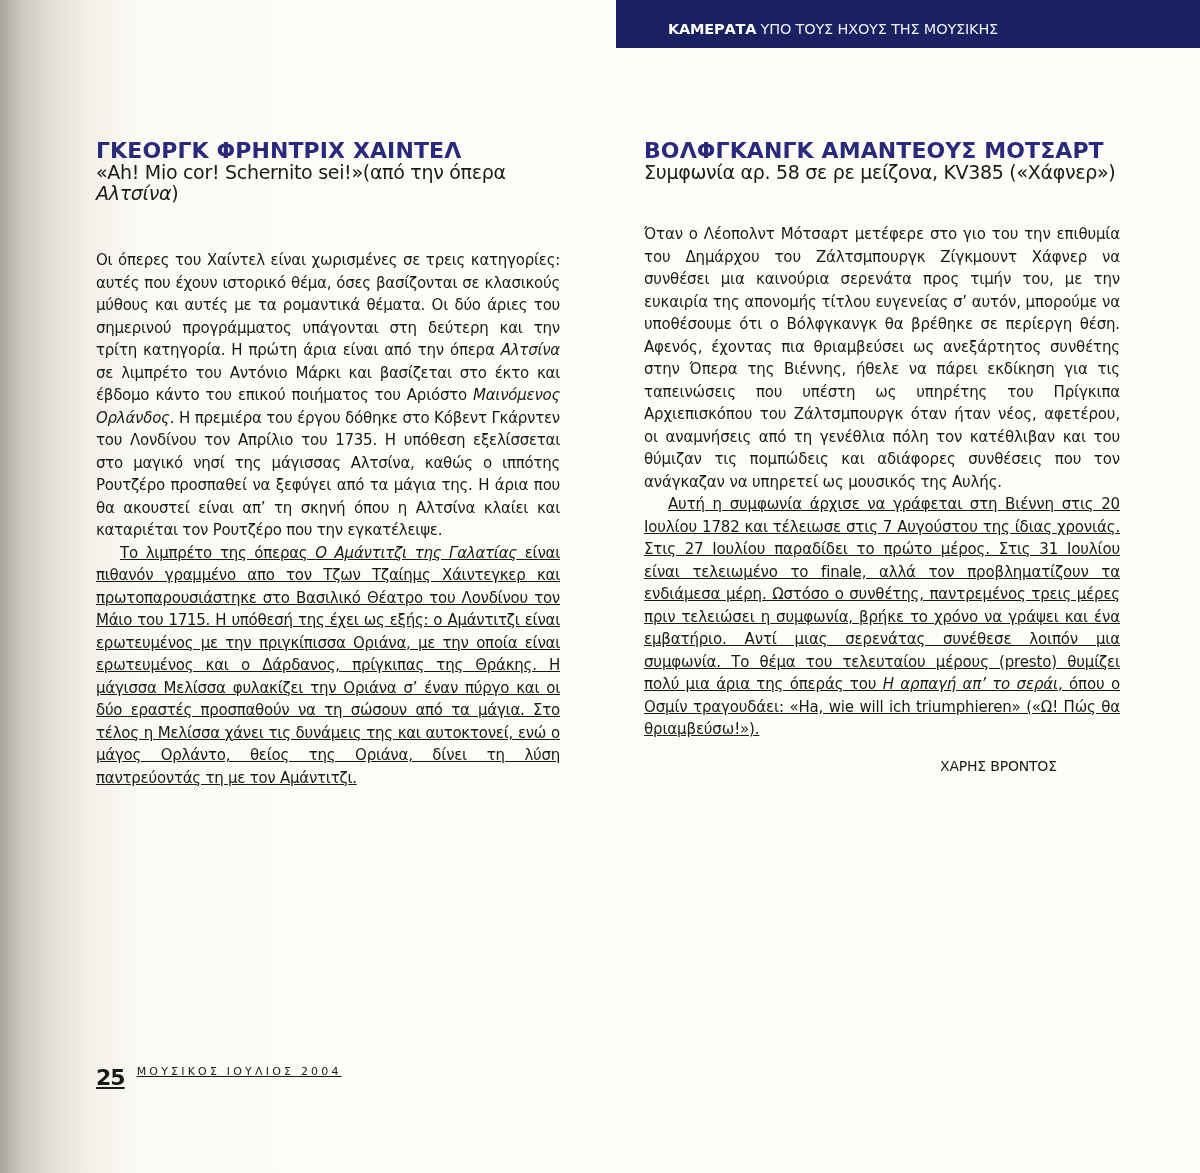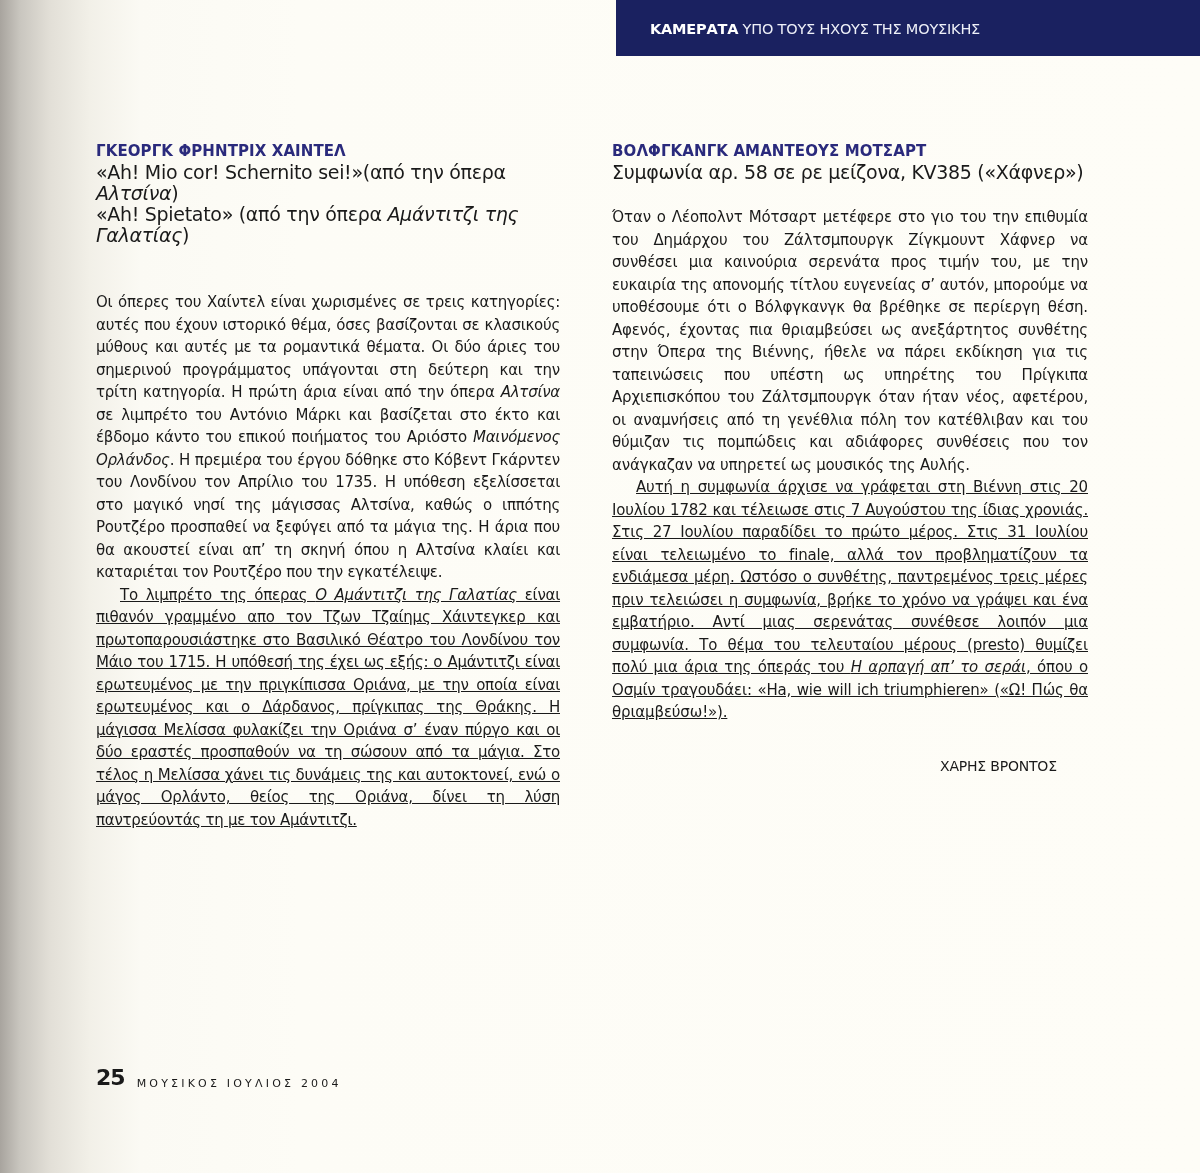--- a/index.html
+++ b/index.html
@@ -3,73 +3,70 @@
 <meta charset="utf-8">
 <style>
   html, body { margin: 0; padding: 0; }
   body {
     width: 1200px; height: 1173px; position: relative; overflow: hidden;
     background: linear-gradient(to right, #a8a49e 0px, #c9c6bf 20px, #e2dfd7 50px, #f2f0e8 90px, #fbfaf4 140px, #fdfcf6 300px, #fefdf7 100%);
     font-family: "DejaVu Sans", sans-serif;
     color: #1a1a1a;
   }
   .header-band {
-    position: absolute; left: 616px; top: 0; width: 584px; height: 56px;
+    position: absolute; left: 616px; top: 0; width: 584px; height: 48px;
     background: #1a2160;
     color: #eef0f8;
     box-sizing: border-box;
-    padding: 20px 0 0 34px;
+    padding: 20px 0 0 52px;
     font-size: 14.5px; line-height: 18px; letter-spacing: -0.2px;
   }
   .header-band .strong { font-weight: bold; color: #ffffff; }
   .col { position: absolute; top: 140px; }
   .col-left { left: 96px; width: 464px; }
-  .col-right { left: 612px; width: 476px; }
+  .col-right { left: 644px; width: 476px; }
   .composer {
-    font-weight: bold; color: #2a2a7c; font-size: 15px; line-height: 22px;
+    font-weight: bold; color: #2a2a7c; font-size: 22px; line-height: 22px;
     letter-spacing: 0.1px; margin: 0;
   }
   .work { font-size: 19px; line-height: 21px; margin: 0; letter-spacing: -0.3px; }
   .work i { font-style: italic; }
   .body-text {
     font-size: 15px; line-height: 22.5px; text-align: justify; letter-spacing: -0.25px;
     margin: 0;
   }
   .col-left .body-text { margin-top: 45px; }
-  .col-right .body-text { margin-top: 23px; letter-spacing: -0.15px; }
+  .col-right .body-text { margin-top: 40px; letter-spacing: -0.15px; }
   .body-text p { margin: 0; }
   .body-text p.indent { text-indent: 24px; text-decoration: underline; }
   .signature {
     position: absolute; left: 940px; top: 758px; width: 157px; text-align: left;
     font-size: 14px; letter-spacing: -0.2px;
   }
   .footer {
     position: absolute; left: 96px; top: 1065px;
-    display: flex; align-items: flex-end;
+    display: flex; align-items: flex-start; text-decoration: underline;
   }
   .page-num { font-weight: bold; font-size: 22px; letter-spacing: -1px; margin-right: 12px; font-family: "DejaVu Sans", sans-serif; }
   .mag-title { font-size: 11px; letter-spacing: 3.2px; }
 </style>
 </head>
 <body>
 
 <div class="header-band">
   <div>
     <span class="strong">ΚΑΜΕΡΑΤΑ</span>
     <span>ΥΠΟ ΤΟΥΣ ΗΧΟΥΣ ΤΗΣ ΜΟΥΣΙΚΗΣ</span>
   </div>
 </div>
 
 <div class="col col-left">
   <h2 class="composer">ΓΚΕΟΡΓΚ ΦΡΗΝΤΡΙΧ ΧΑΙΝΤΕΛ</h2>
   <p class="work">
     <span>«Ah! Mio cor! Schernito sei!»</span><span>(από την όπερα </span><i>Αλτσίνα</i><span>)</span>
-  </p>
-  <p class="work">
-    <span>«Ah! Spietato» </span><span>(από την όπερα </span><i>Αμάντιτζι της Γαλατίας</i><span>)</span>
   </p>
   <div class="body-text">
     <p><span>Οι όπερες του Χαίντελ είναι χωρισμένες σε τρεις κατηγορίες: αυτές που έχουν ιστορικό θέμα, όσες βασίζονται σε κλασικούς μύθους και αυτές με τα ρομαντικά θέματα. Οι δύο άριες του σημερινού προγράμματος υπάγονται στη δεύτερη και την τρίτη κατηγορία. Η πρώτη άρια είναι από την όπερα </span><i>Αλτσίνα</i><span> σε λιμπρέτο του Αντόνιο Μάρκι και βασίζεται στο έκτο και έβδομο κάντο του επικού ποιήματος του Αριόστο </span><i>Μαινόμενος Ορλάνδος</i><span>. Η πρεμιέρα του έργου δόθηκε στο Κόβεντ Γκάρντεν του Λονδίνου τον Απρίλιο του 1735. Η υπόθεση εξελίσσεται στο μαγικό νησί της μάγισσας Αλτσίνα, καθώς ο ιππότης Ρουτζέρο προσπαθεί να ξεφύγει από τα μάγια της. Η άρια που θα ακουστεί είναι απ’ τη σκηνή όπου η Αλτσίνα κλαίει και καταριέται τον Ρουτζέρο που την εγκατέλειψε.</span></p>
     <p class="indent"><span>Το λιμπρέτο της όπερας </span><i>Ο Αμάντιτζι της Γαλατίας</i><span> είναι πιθανόν γραμμένο απο τον Τζων Τζαίημς Χάιντεγκερ και πρωτοπαρουσιάστηκε στο Βασιλικό Θέατρο του Λονδίνου τον Μάιο του 1715. Η υπόθεσή της έχει ως εξής: ο Αμάντιτζι είναι ερωτευμένος με την πριγκίπισσα Οριάνα, με την οποία είναι ερωτευμένος και ο Δάρδανος, πρίγκιπας της Θράκης. Η μάγισσα Μελίσσα φυλακίζει την Οριάνα σ’ έναν πύργο και οι δύο εραστές προσπαθούν να τη σώσουν από τα μάγια. Στο τέλος η Μελίσσα χάνει τις δυνάμεις της και αυτοκτονεί, ενώ ο μάγος Ορλάντο, θείος της Οριάνα, δίνει τη λύση παντρεύοντάς τη με τον Αμάντιτζι.</span></p>
   </div>
 </div>
 
 <div class="col col-right">
   <h2 class="composer">ΒΟΛΦΓΚΑΝΓΚ ΑΜΑΝΤΕΟΥΣ ΜΟΤΣΑΡΤ</h2>
   <p class="work">Συμφωνία αρ. 58 σε ρε μείζονα, KV385 («Χάφνερ»)</p>

